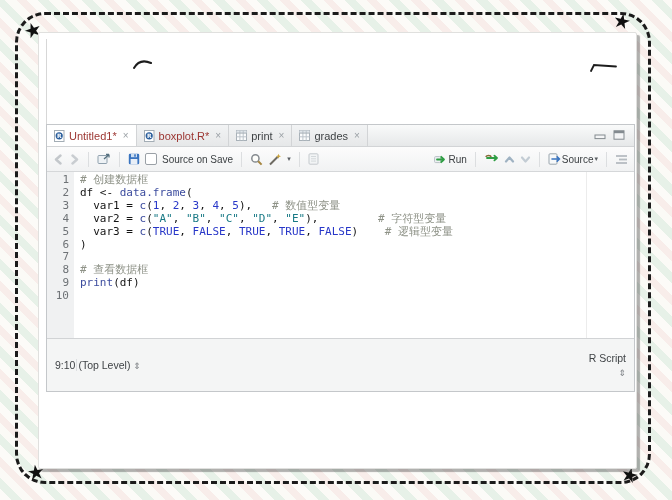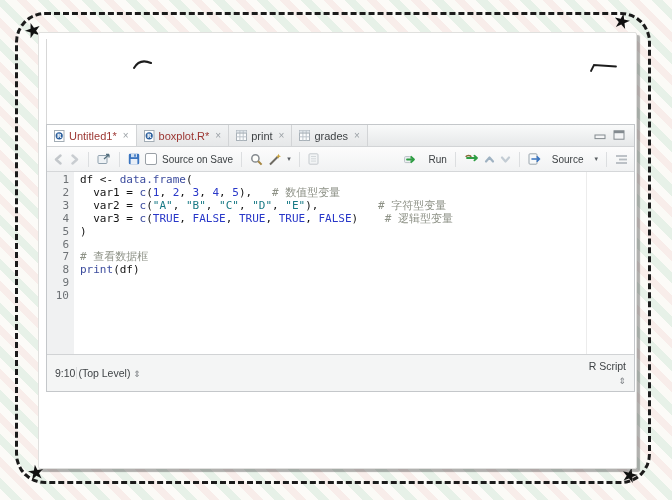--- a/index.html
+++ b/index.html
@@ -38,21 +38,21 @@
   .tab.active{background:#fff;}
   .tab-label{font-size:11px;color:#3f4346;}
   .tab-label.modified{color:var(--c-modified_tab_text,#9c3632);}
   .tab-close{color:#9aa0a5;font-size:10px;margin-left:2px;}
   .tab-ic{display:flex;align-items:center;}
   .winbtns{margin-left:auto;display:flex;align-items:center;gap:7px;padding:0 9px;}
 
   
   .toolbar{height:24px;background:linear-gradient(#fcfcfc,#f1f2f3);border-bottom:1px solid #d5d7d9;
     display:flex;align-items:center;padding:0 6px;gap:5px;flex:none;}
-  .tbtn{display:flex;align-items:center;gap:11px;}
+  .tbtn{display:flex;align-items:center;gap:1px;}
   .tb-sep{width:1px;height:15px;background:#dcdee0;margin:0 3px;flex:none;}
   .tb-label{font-size:10px;color:#3d4144;}
   .caret{font-size:7px;color:#5a5e62;}
   .checkbox{width:10px;height:10px;background:#fff;border:1px solid #9aa0a6;border-radius:2px;}
   .tb-right{margin-left:auto;display:flex;align-items:center;gap:5px;}
 
   
   .editor{flex:1;display:flex;overflow:hidden;font-family:"DejaVu Sans Mono",monospace;
     font-size:11px;line-height:12.9px;}
   .gutter{width:27px;flex:none;background:#f0f1f2;color:#6e7276;text-align:right;
@@ -62,21 +62,21 @@
   .margin-line{position:absolute;left:512px;top:0;bottom:0;width:1px;background:#ececec;}
   .tk-plain{color:#141414;}
   .tk-comment{color:var(--c-comment,#8e9287);}
   .tk-num{color:var(--c-number,#2837c8);}
   .tk-kw{color:var(--c-keyword,#2837c8);}
   .tk-str{color:var(--c-string,#187985);}
   .tk-fn{color:var(--c-function_call,#3c4c9e);}
 
   
   .statusbar{height:20px;flex:none;border-top:1px solid #d1d3d5;background:#f4f5f5;
-    display:flex;align-items:center;font-size:10.5px;color:#3f4346;padding:8px 8px;gap:1px;}
+    display:flex;align-items:center;font-size:10.5px;color:#3f4346;padding:16px 8px;gap:1px;}
   .sb-sep{width:1px;height:12px;background:#dcdee0;}
   .spinner{font-size:9px;color:#7a7e82;}
   .sb-right{margin-left:auto;display:flex;align-items:flex-end;gap:4px;flex-direction:column;}
 </style>
 </head>
 <body>
 
 <div class="stage">
 
   <div class="frame-border"></div>
@@ -279,20 +279,21 @@
             <div>4</div>
             <div>5</div>
             <div>6</div>
             <div>7</div>
             <div>8</div>
             <div>9</div>
             <div>10</div>
           </div>
         <div class="codearea">
           <div class="margin-line"></div>
+        <div class="code-line"><span class="tk-comment"># 创建数据框</span></div>
             <div class="code-line"><span class="tk-plain">df &lt;- </span><span class="tk-fn">data.frame</span><span class="tk-plain">(</span></div>
             <div class="code-line"><span class="tk-plain">  var1 = </span><span class="tk-fn">c</span><span class="tk-plain">(</span><span class="tk-num">1</span><span class="tk-plain">, </span><span class="tk-num">2</span><span class="tk-plain">, </span><span class="tk-num">3</span><span class="tk-plain">, </span><span class="tk-num">4</span><span class="tk-plain">, </span><span class="tk-num">5</span><span class="tk-plain">),   </span><span class="tk-comment"># 数值型变量</span></div>
             <div class="code-line"><span class="tk-plain">  var2 = </span><span class="tk-fn">c</span><span class="tk-plain">(</span><span class="tk-str">"A"</span><span class="tk-plain">, </span><span class="tk-str">"B"</span><span class="tk-plain">, </span><span class="tk-str">"C"</span><span class="tk-plain">, </span><span class="tk-str">"D"</span><span class="tk-plain">, </span><span class="tk-str">"E"</span><span class="tk-plain">),         </span><span class="tk-comment"># 字符型变量</span></div>
             <div class="code-line"><span class="tk-plain">  var3 = </span><span class="tk-fn">c</span><span class="tk-plain">(</span><span class="tk-kw">TRUE</span><span class="tk-plain">, </span><span class="tk-kw">FALSE</span><span class="tk-plain">, </span><span class="tk-kw">TRUE</span><span class="tk-plain">, </span><span class="tk-kw">TRUE</span><span class="tk-plain">, </span><span class="tk-kw">FALSE</span><span class="tk-plain">)    </span><span class="tk-comment"># 逻辑型变量</span></div>
             <div class="code-line"><span class="tk-plain">)</span></div>
             <div class="code-line">&nbsp;</div>
             <div class="code-line"><span class="tk-comment"># 查看数据框</span></div>
             <div class="code-line"><span class="tk-fn">print</span><span class="tk-plain">(df)</span></div>
             <div class="code-line">&nbsp;</div>
           </div>

